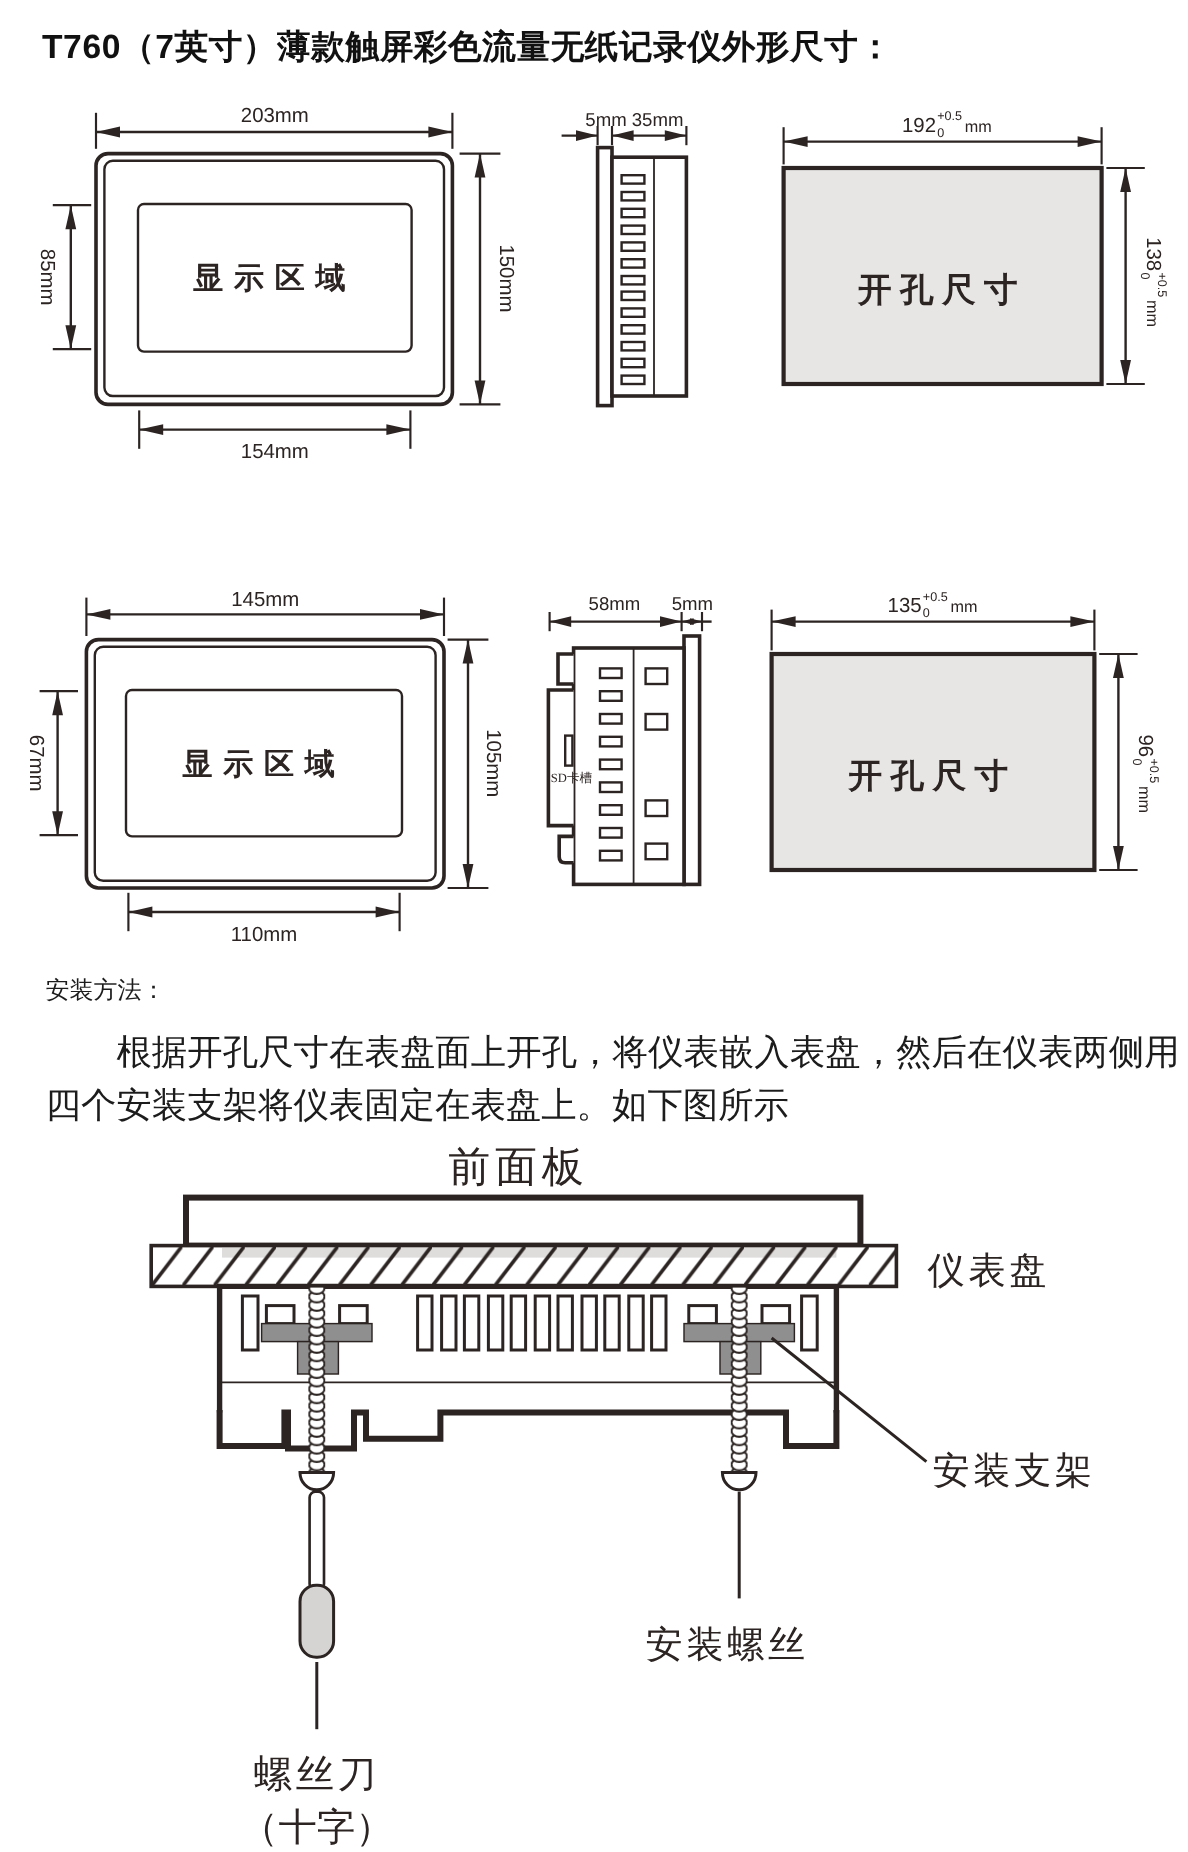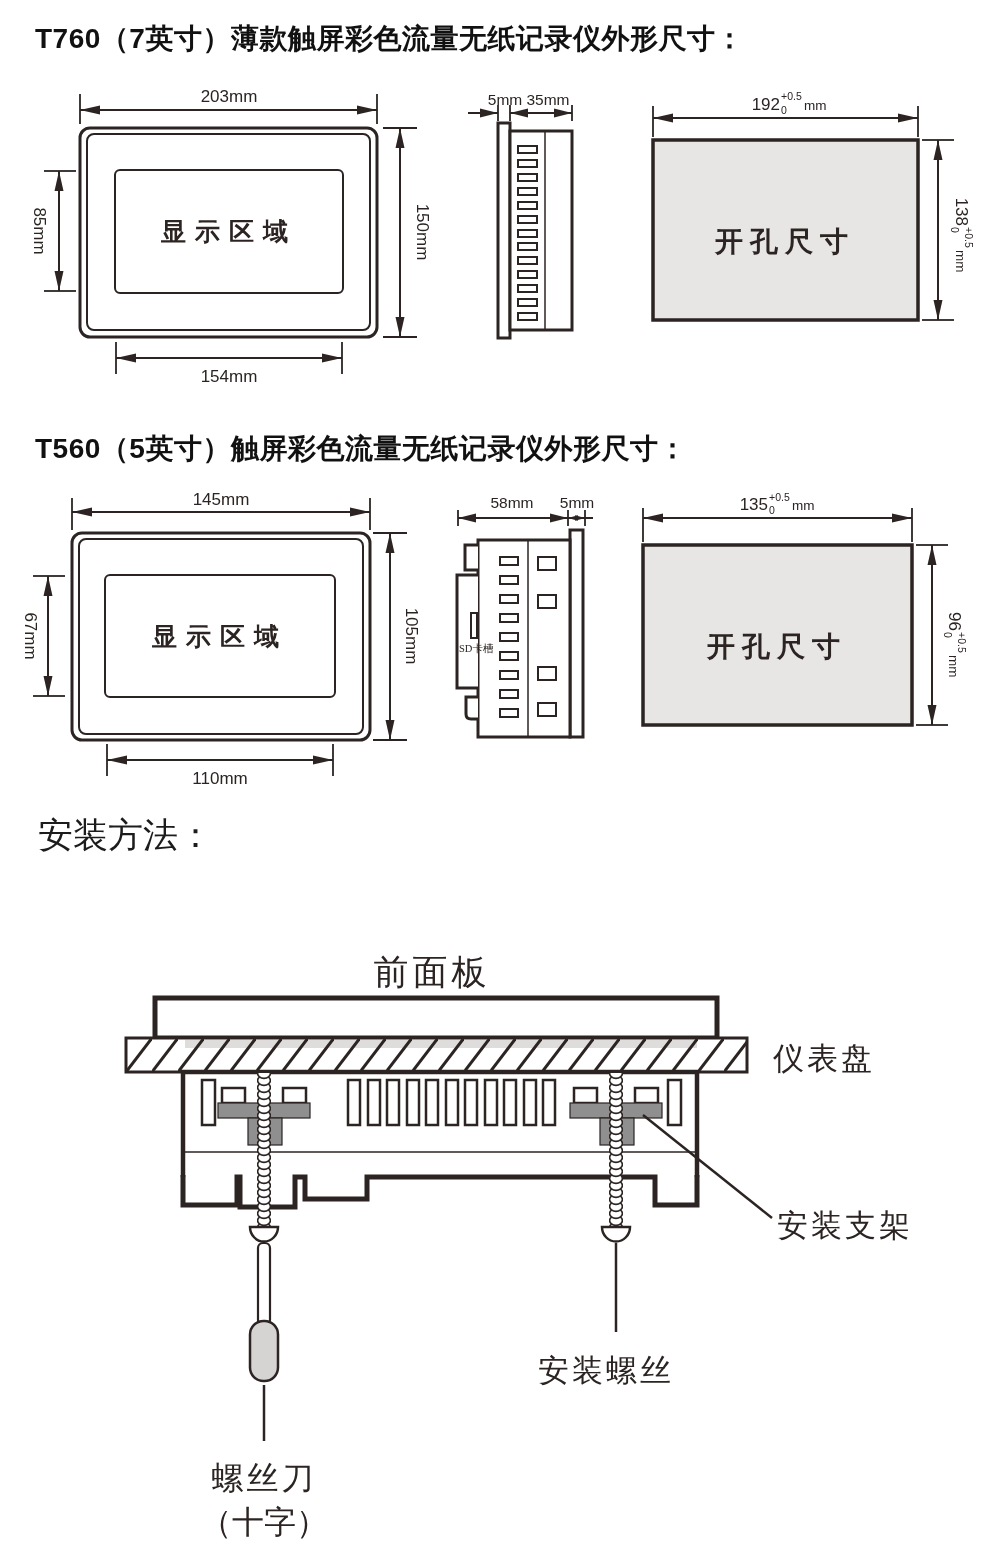--- a/index.html
+++ b/index.html
@@ -5,41 +5,40 @@
   :root{
     --line:#2b2422; --cutout-fill:#e7e6e5; --bracket-gray:#8f8f8f;
     --handle-gray:#d5d4d3; --strip-gray:#dedddc; --title-text:#111111;
   }
   html,body{margin:0;padding:0;background:#ffffff;}
   .page{position:relative;width:990px;height:1543px;background:#ffffff;overflow:hidden;
         font-family:"Liberation Serif","DejaVu Serif",serif;color:var(--line);}
   .abs{position:absolute;}
   .sec-title{position:absolute;left:35px;font-family:Liberation Sans, sans-serif;
         font-weight:bold;font-size:28px;color:var(--title-text);letter-spacing:0.5px;white-space:nowrap;}
-  .method-heading{position:absolute;left:38px;top:812px;font-size:35px;color:#1c1c1c;}
+  .method-heading{position:absolute;left:38px;top:812px;font-size:20px;color:#1c1c1c;}
   .method-para{position:absolute;left:38px;top:856px;width:945px;font-size:29.5px;line-height:1.5;
         color:#1c1c1c;text-indent:2em;text-align:justify;}
   svg{position:absolute;overflow:visible;}
   .k{stroke:var(--line);fill:none;}
   .kw{stroke:var(--line);fill:#ffffff;}
   .kg{stroke:var(--line);fill:var(--cutout-fill);}
   .kb{stroke:var(--line);fill:var(--bracket-gray);}
   .kh{stroke:var(--line);fill:var(--handle-gray);}
   .tx{fill:var(--line);stroke:none;}
   .dim{font-family:"Liberation Sans","DejaVu Sans",sans-serif;}
   .cjk{font-family:"Liberation Serif","DejaVu Serif",serif;font-weight:600;}
   .cjk2{font-family:"Liberation Serif","DejaVu Serif",serif;}
 </style>
 </head>
 <body>
 
 <div class="page">
 
   <div class="sec-title" style="top:20px;">T760（7英寸）薄款触屏彩色流量无纸记录仪外形尺寸：</div>
-  <div class="sec-title" style="top:430px;">T560（5英寸）触屏彩色流量无纸记录仪外形尺寸：</div>
 
   <svg class="abs" style="left:20px;top:80px;" width="430" height="320" viewBox="0 0 430 320">
     <g>
       <rect class="kw" x="60" y="48" width="297" height="209" rx="10" stroke-width="3"></rect>
       <rect class="k" x="67" y="54" width="283" height="196" rx="7" stroke-width="2"></rect>
       <rect class="k" x="95" y="90" width="228" height="123" rx="5" stroke-width="2"></rect>
       <text class="tx cjk" x="209" y="160" font-size="25" letter-spacing="9" text-anchor="middle">显示区域</text>
     </g>
     <g>
       <line class="k" x1="60" y1="14" x2="60" y2="44" stroke-width="1.8"></line>
@@ -246,20 +245,21 @@
       <g transform="rotate(90 334 147)">
         <text class="tx dim" x="330" y="152" font-size="17" text-anchor="end">96</text>
         <text class="tx dim" x="331" y="143" font-size="10.5" text-anchor="start">+0.5</text>
         <text class="tx dim" x="331" y="157" font-size="10.5" text-anchor="start">0</text>
         <text class="tx dim" x="354" y="152" font-size="13.5" text-anchor="start">mm</text>
       </g>
     </g>
   </svg>
 
   <div class="method-heading">安装方法：</div>
+  <div class="method-para">根据开孔尺寸在表盘面上开孔，将仪表嵌入表盘，然后在仪表两侧用四个安装支架将仪表固定在表盘上。如下图所示</div>
 
   <svg class="abs" style="left:100px;top:940px;" width="890" height="603" viewBox="0 0 890 603">
     <defs>
       <pattern id="hatch" x="26" y="98" width="26" height="34" patternUnits="userSpaceOnUse">
         <line x1="26" y1="0" x2="0" y2="34" stroke="#2b2422" stroke-width="3"></line>
       </pattern>
       <pattern id="thread-l" x="157" y="133" width="14" height="7" patternUnits="userSpaceOnUse">
         <ellipse cx="7" cy="7.5" rx="6.4" ry="4.8" fill="#ffffff" stroke="#2b2422" stroke-width="1.7"></ellipse>
         <ellipse cx="7" cy="0.5" rx="6.4" ry="4.8" fill="#ffffff" stroke="#2b2422" stroke-width="1.7"></ellipse>
       </pattern>

